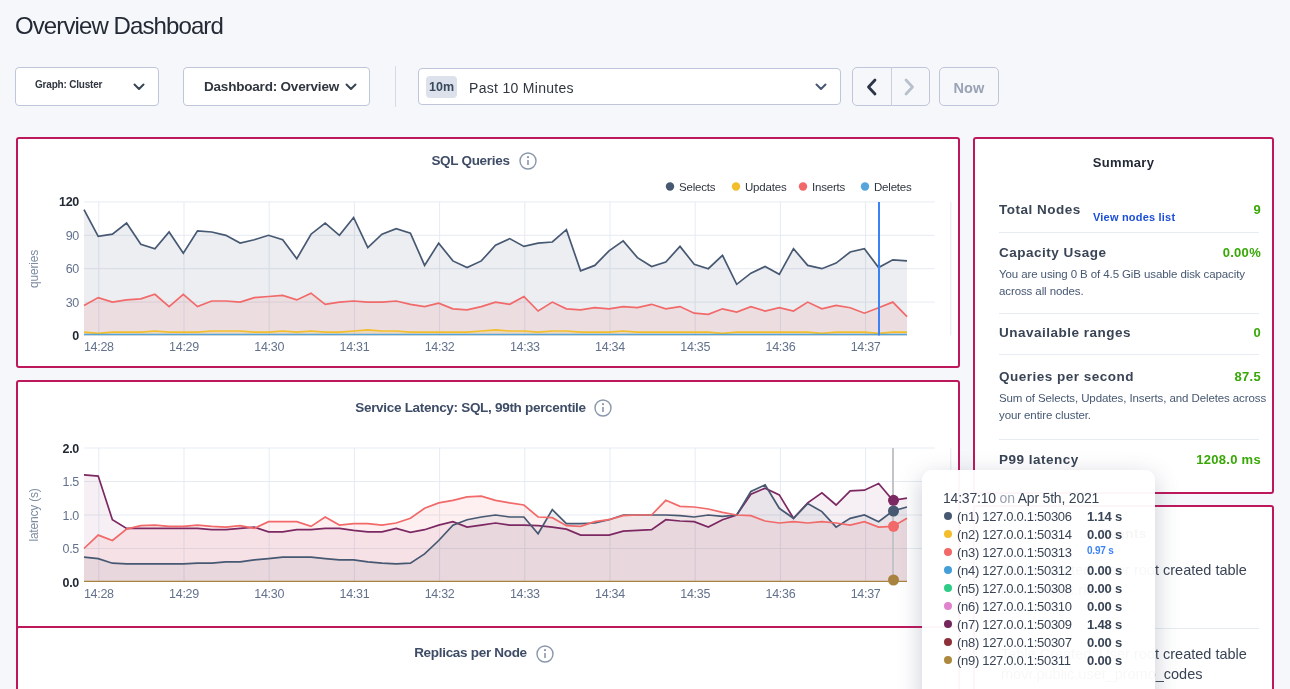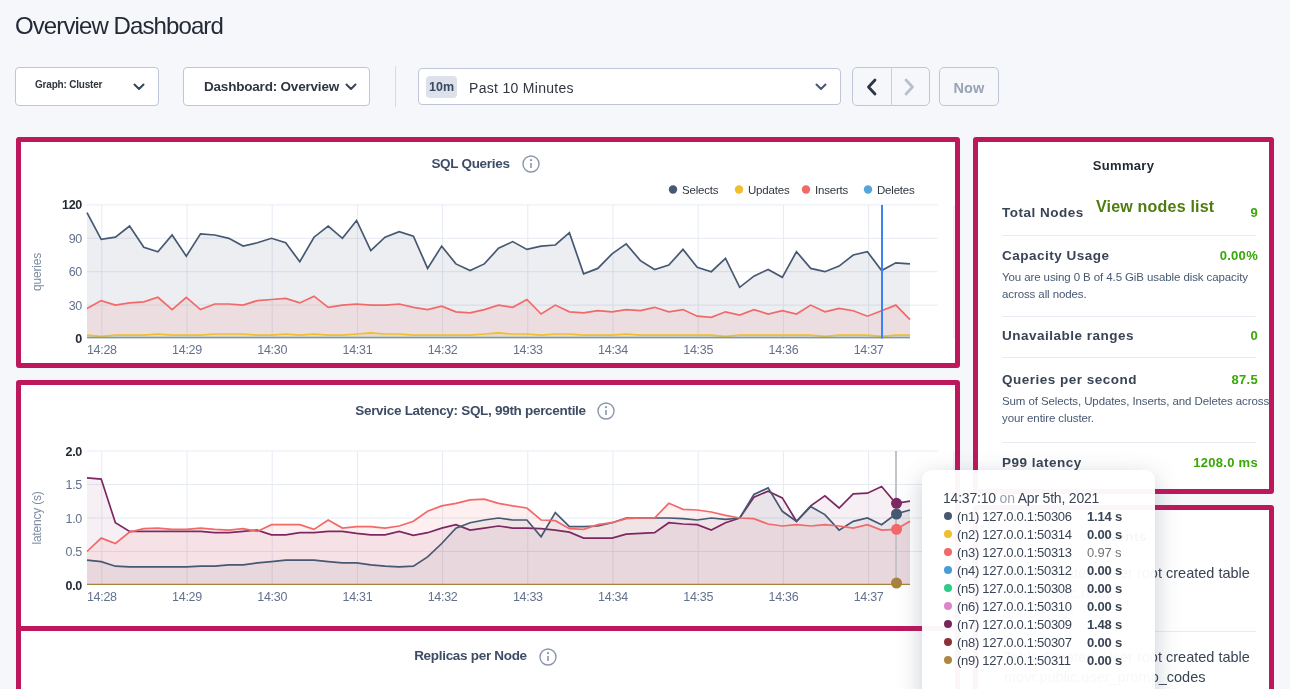--- a/index.html
+++ b/index.html
@@ -1,17 +1,17 @@
 <!DOCTYPE html>
 <html><head><meta charset="utf-8"><style>
 
 *{margin:0;padding:0;box-sizing:border-box}
 html,body{width:1290px;height:689px;background:#f5f7fa;font-family:"Liberation Sans",sans-serif;overflow:hidden;position:relative}
 .abs{position:absolute}
-.card{position:absolute;background:#fff;border:5px solid #be185d;border-radius:3px}
+.card{position:absolute;background:#fff;border:2px solid #be185d;border-radius:3px}
 .ctitle{position:absolute;width:100%;text-align:center;font-size:13.5px;font-weight:bold;color:#3e4c66;letter-spacing:-0.3px}
 .btn{position:absolute;background:#fff;border:1px solid #c0c6d9;border-radius:4px}
 .ghost{position:absolute;border:1px solid #c0c6d9;border-radius:4px}
 .lbl{font-weight:bold;font-size:13.5px;color:#394455;letter-spacing:0.5px}
 .val{font-weight:bold;font-size:13px;color:#37a806;letter-spacing:0.3px}
 .desc{font-size:11.5px;color:#475872;letter-spacing:-0.1px}
 .hr{position:absolute;height:1px;background:#e7ecf3}
 
 </style></head><body>
 <div class="abs" style="left:15px;top:12px;font-size:24px;letter-spacing:-0.9px;color:#242a35">Overview Dashboard</div>
@@ -157,21 +157,21 @@
 <svg style="position:absolute;left:518.0px;top:17.0px" width="18" height="18">
       <circle cx="9" cy="9" r="8" fill="none" stroke="#8a97ab" stroke-width="1.4"></circle>
       <line x1="9" y1="8" x2="9" y2="13" stroke="#8a97ab" stroke-width="1.6"></line>
       <circle cx="9" cy="5.2" r="1.1" fill="#8a97ab"></circle>
     </svg>
 <div class="abs" style="left:30px;top:61px;width:31px;text-align:right;font-size:12.5px;font-weight:bold;color:#242a35">44</div>
 </div>
 <div class="card" style="left:973px;top:137px;width:301px;height:357px">
 <div class="abs" style="left:0;top:16px;width:100%;text-align:center;font-size:13px;font-weight:bold;color:#242a35;letter-spacing:0.3px">Summary</div>
 <div class="abs lbl" style="left:24px;top:63px">Total Nodes</div>
-    <div class="abs" style="left:118px;top:56px;font-size:16px;font-weight:bold;color:#4d7c0f;letter-spacing:0.2px">View nodes list</div>
+    <div class="abs" style="left:118px;top:72px;font-size:11px;font-weight:bold;color:#1d4ed8;letter-spacing:0.2px">View nodes list</div>
     <div class="abs val" style="right:11px;top:63px;text-align:right">9</div>
 <div class="hr" style="left:24px;right:13px;top:93px"></div>
 <div class="abs lbl" style="left:24px;top:106px">Capacity Usage</div>
     <div class="abs val" style="right:11px;top:106px;text-align:right">0.00%</div>
 <div class="abs desc" style="left:24px;top:127px;white-space:nowrap;line-height:16.5px">You are using 0 B of 4.5 GiB usable disk capacity<br>across all nodes.</div>
 <div class="hr" style="left:24px;right:13px;top:174px"></div>
 <div class="abs lbl" style="left:24px;top:186px">Unavailable ranges</div>
     <div class="abs val" style="right:11px;top:186px;text-align:right">0</div>
 <div class="hr" style="left:24px;right:13px;top:215px"></div>
 <div class="abs lbl" style="left:24px;top:230px">Queries per second</div>
@@ -191,21 +191,21 @@
 <div class="abs" style="left:922px;top:470px;width:233px;height:240px;background:rgba(255,255,255,0.96);border-radius:10px;box-shadow:0 7px 24px rgba(60,72,97,0.28)">
 <div class="abs" style="left:21px;top:20px;font-size:14px;color:#394455;letter-spacing:-0.2px">14:37:10 <span style="color:#98a0b0">on</span> Apr 5th, 2021</div>
 <div class="abs" style="left:22px;top:42px;width:8px;height:8px;border-radius:50%;background:#475872"></div>
 <div class="abs" style="left:35px;top:39px;font-size:13px;color:#394455;letter-spacing:-0.3px">(n1) 127.0.0.1:50306</div>
 <div class="abs" style="left:165px;top:39px;font-size:13px;font-weight:bold;color:#394455;letter-spacing:-0.2px">1.14 s</div>
 <div class="abs" style="left:22px;top:60px;width:8px;height:8px;border-radius:50%;background:#f2be2c"></div>
 <div class="abs" style="left:35px;top:57px;font-size:13px;color:#394455;letter-spacing:-0.3px">(n2) 127.0.0.1:50314</div>
 <div class="abs" style="left:165px;top:57px;font-size:13px;font-weight:bold;color:#394455;letter-spacing:-0.2px">0.00 s</div>
 <div class="abs" style="left:22px;top:78px;width:8px;height:8px;border-radius:50%;background:#f16969"></div>
 <div class="abs" style="left:35px;top:75px;font-size:13px;color:#394455;letter-spacing:-0.3px">(n3) 127.0.0.1:50313</div>
-<div class="abs" style="left:165px;top:75px;font-size:13px;font-weight:normal;color:#737373;letter-spacing:-0.2px">0.97 s</div>
+<div class="abs" style="left:165px;top:75px;font-size:10px;font-weight:bold;color:#3b82f6;letter-spacing:-0.2px">0.97 s</div>
 <div class="abs" style="left:22px;top:96px;width:8px;height:8px;border-radius:50%;background:#459ed7"></div>
 <div class="abs" style="left:35px;top:93px;font-size:13px;color:#394455;letter-spacing:-0.3px">(n4) 127.0.0.1:50312</div>
 <div class="abs" style="left:165px;top:93px;font-size:13px;font-weight:bold;color:#394455;letter-spacing:-0.2px">0.00 s</div>
 <div class="abs" style="left:22px;top:114px;width:8px;height:8px;border-radius:50%;background:#2ecc87"></div>
 <div class="abs" style="left:35px;top:111px;font-size:13px;color:#394455;letter-spacing:-0.3px">(n5) 127.0.0.1:50308</div>
 <div class="abs" style="left:165px;top:111px;font-size:13px;font-weight:bold;color:#394455;letter-spacing:-0.2px">0.00 s</div>
 <div class="abs" style="left:22px;top:132px;width:8px;height:8px;border-radius:50%;background:#df84cc"></div>
 <div class="abs" style="left:35px;top:129px;font-size:13px;color:#394455;letter-spacing:-0.3px">(n6) 127.0.0.1:50310</div>
 <div class="abs" style="left:165px;top:129px;font-size:13px;font-weight:bold;color:#394455;letter-spacing:-0.2px">0.00 s</div>
 <div class="abs" style="left:22px;top:150px;width:8px;height:8px;border-radius:50%;background:#74255c"></div>

